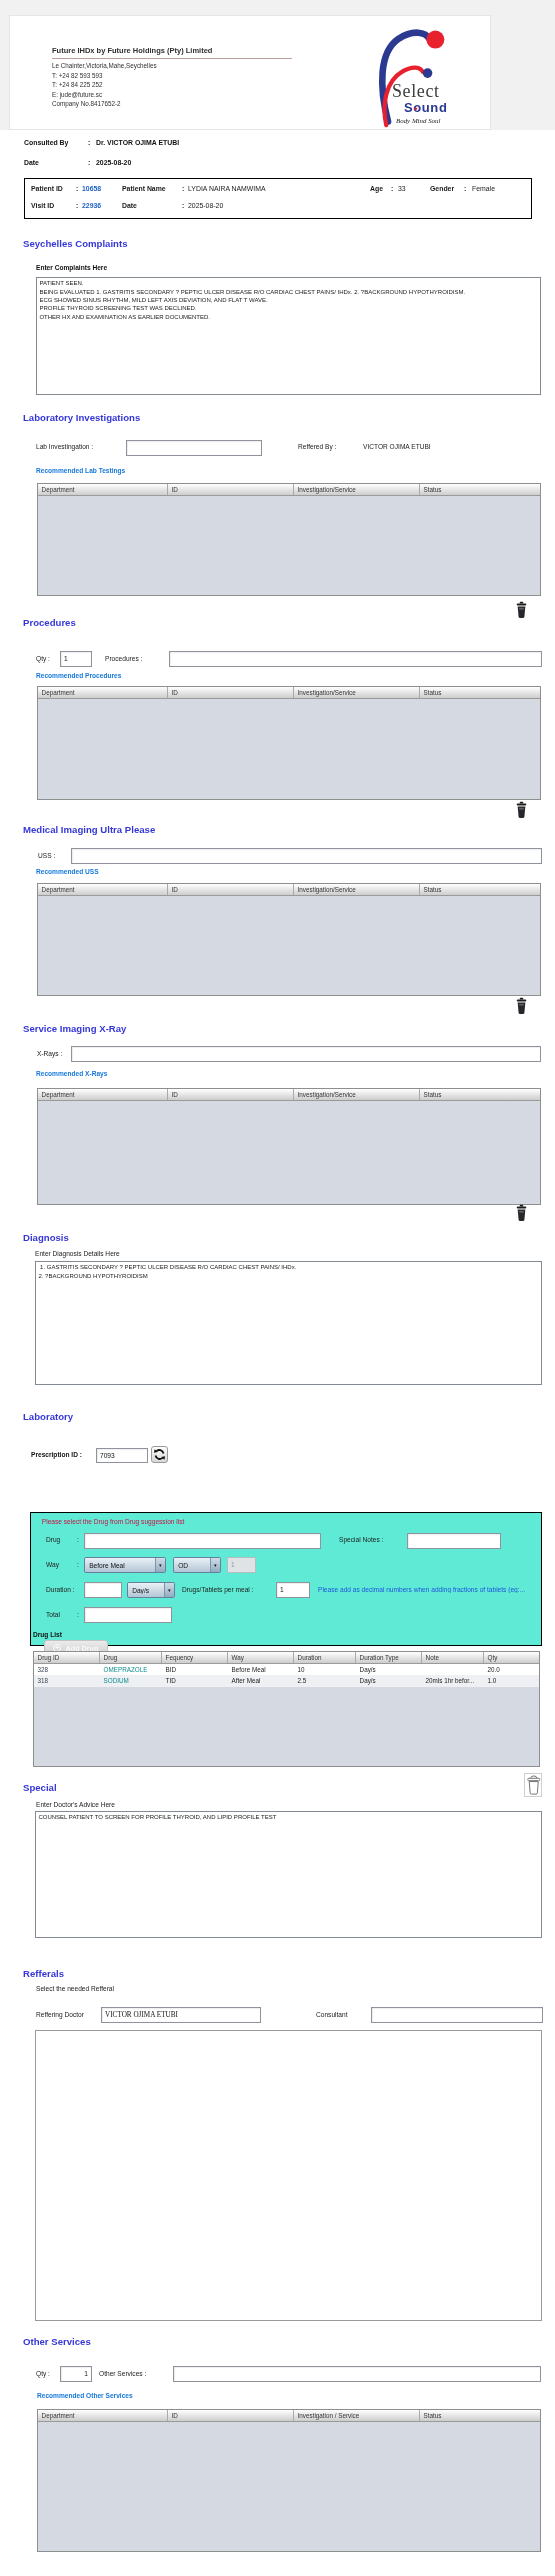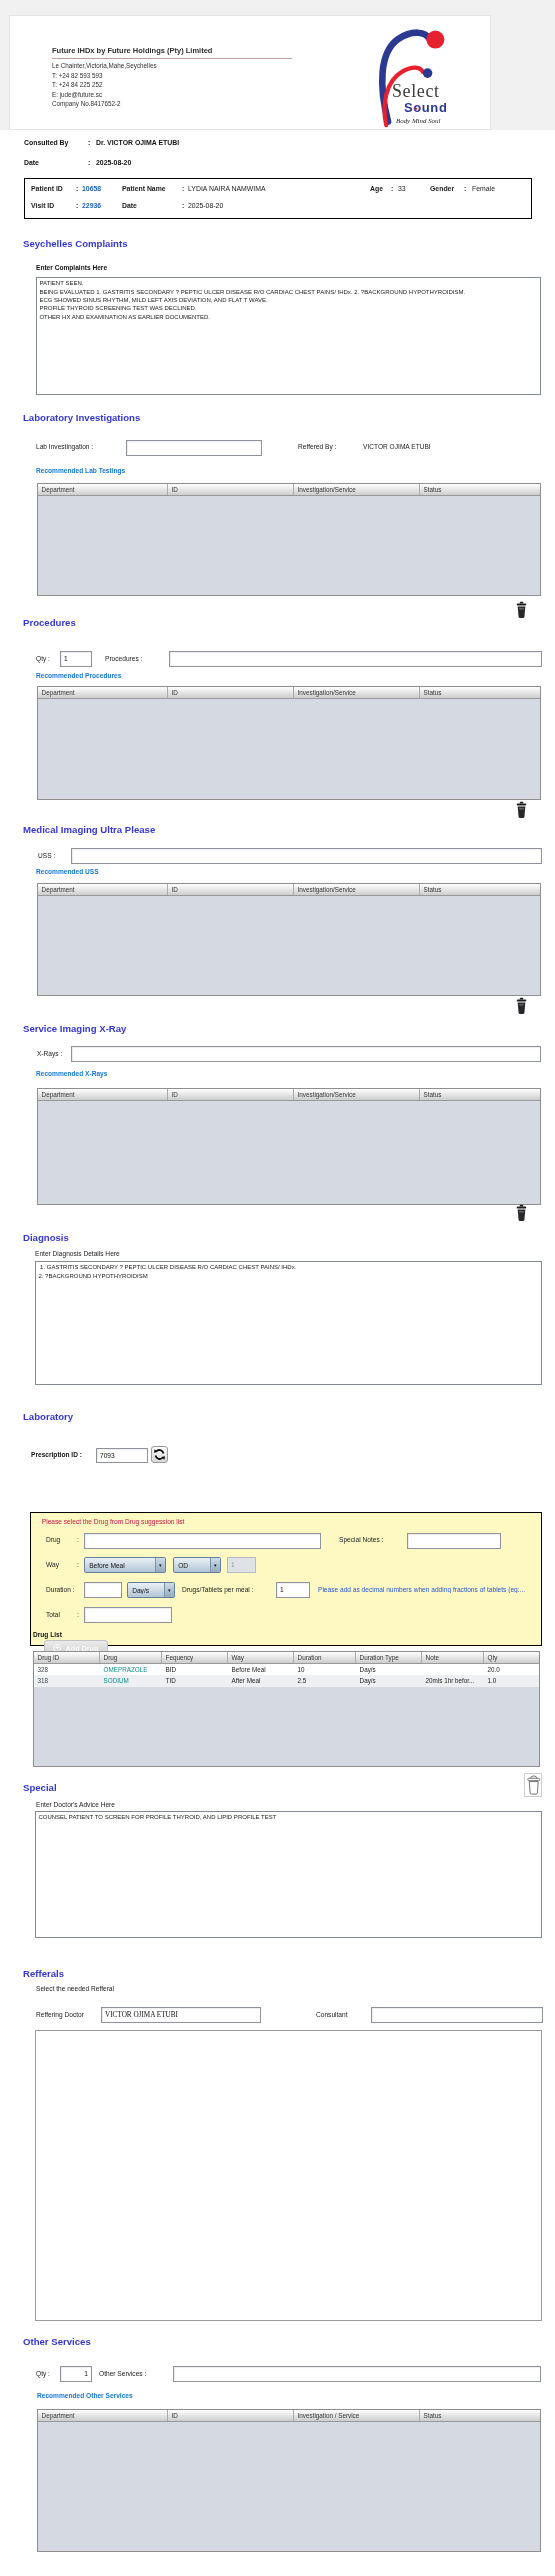--- a/index.html
+++ b/index.html
@@ -43,21 +43,21 @@
   .svc-head { display:flex; height:12px; background:linear-gradient(#ffffff,#cdcdcd); border-bottom:0.6px solid #9a9a9a; }
   .svc-head span { font-size:6.3px; color:#333; padding:1.8px 0 0 3.6px; border-right:0.6px solid #aaa; overflow:hidden; white-space:nowrap; }
   .c1{width:130px}.c2{width:126px}.c3{width:126px}.c4{flex:1;border-right:none!important}
   .svc-body { background:#d5d9e1; }
 
   .trash-btn { position:absolute; width:15.5px; height:20.3px; background:transparent; border:none; cursor:pointer; padding:0; }
   .trash-big { position:absolute; width:18px; height:24px; border:0.6px solid #cfcfcf; background:#fff; padding:1.2px 0.6px; cursor:pointer; }
 
   
   .icon-btn { position:absolute; width:16.7px; height:16.7px; border:0.6px solid #9a9a9a; border-radius:3px; background:linear-gradient(#fdfdfd,#d8d8d8); display:flex; align-items:center; justify-content:center; cursor:pointer; }
-  .med-box { position:absolute; top:1512px; left:30px; width:512px; height:134px; border:1.2px solid #000; background:#fef9c3; }
+  .med-box { position:absolute; top:1512px; left:30px; width:512px; height:134px; border:1.2px solid #000; background:#5eead4; }
   .med-hint { position:absolute; top:4.8px; left:10.8px; font-size:6.6px; color:#cc1144; }
   .blue-hint { position:absolute; font-size:6.6px; color:#2255dd; white-space:nowrap; overflow:hidden; }
   .dd { position:absolute; display:flex; height:16px; border:0.6px solid #64809c; border-radius:1.8px; background:linear-gradient(#e9f0f6,#b3c6d6); align-items:center; cursor:pointer; }
   .dd-text { flex:1; font-size:6.6px; color:#111; padding-left:4.2px; white-space:nowrap; overflow:hidden; }
   .dd-btn { width:10.2px; height:100%; display:flex; align-items:center; justify-content:center; font-size:4.2px; color:#111; background:linear-gradient(#cfdce8,#93abc0); border-left:0.6px solid #7d93a8; border-radius:0 1.2px 1.2px 0; }
   .inp-dis { background:#dfe3e6 !important; border-color:#b5bdc2 !important; color:#8d979e !important; box-shadow:none !important; }
   .add-drug { position:absolute; top:127px; left:12.6px; height:16px; padding:0 8.4px; display:flex; align-items:center; gap:4.2px; background:linear-gradient(#ebebeb,#d0d0d0); border:0.6px solid #c2c2c2; border-radius:3px; color:#fafafa; font-family:"Liberation Sans",sans-serif; font-weight:bold; font-size:7.2px; cursor:default; }
   .plus-circle { width:8.4px; height:8.4px; border:1.2px solid #fafafa; border-radius:50%; display:flex; align-items:center; justify-content:center; font-size:6.6px; line-height:1; color:#fafafa; }
 
   

